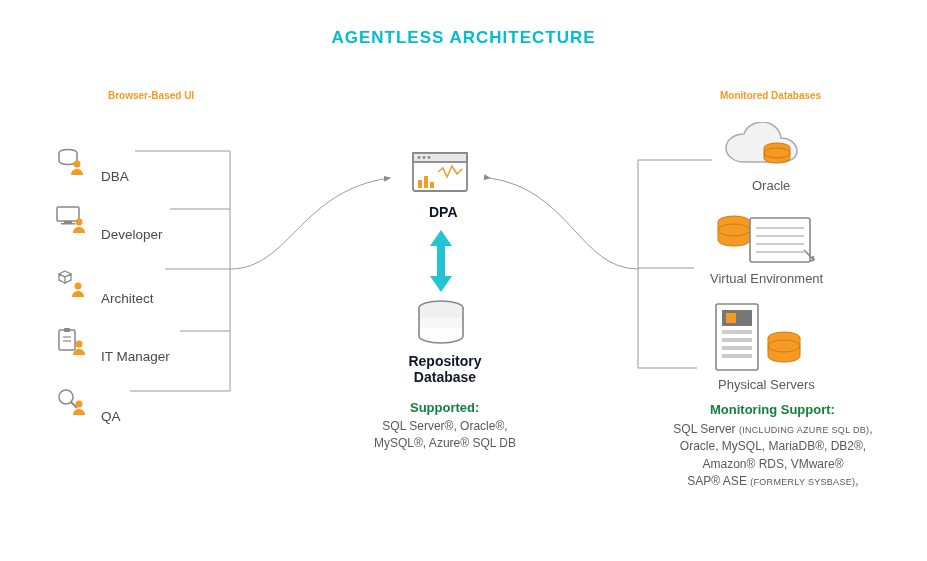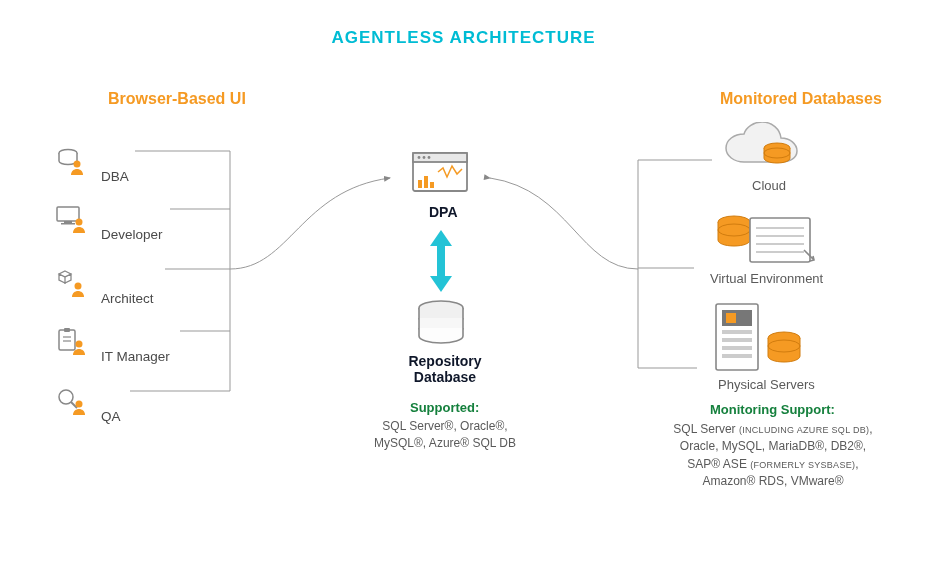--- a/index.html
+++ b/index.html
@@ -20,21 +20,21 @@
     padding-top: 28px;
   }
   .diagram {
     position: absolute;
     inset: 0;
   }
   .col-title {
     position: absolute;
     color: #f59a23;
     font-weight: 600;
-    font-size: 16px;
+    font-size: 10px;
   }
   .role-item {
     position: absolute;
     display: flex;
     align-items: center;
     gap: 12px;
   }
   .role-item .label {
     font-size: 13.5px;
     color: #4a4a4a;
@@ -218,21 +218,21 @@
   <div class="col-title" style="left:720px; top:90px">Monitored Databases</div>
 
   <div style="position:absolute; left:722px; top:122px">
     <svg width="88" height="54" viewBox="0 0 88 54">
       <path d="M22 40c-10 0-18-6-18-14s8-14 18-14c2-7 10-12 18-12 10 0 18 7 19 16 9 0 16 6 16 13s-7 11-16 11H22z" fill="#f2f2f2" stroke="#aaa" stroke-width="1.5"></path>
       <ellipse cx="55" cy="26" rx="13" ry="5" fill="#f59a23" stroke="#d17c0e"></ellipse>
       <path d="M42 26v10c0 3 6 5 13 5s13-2 13-5V26" fill="#f59a23" stroke="#d17c0e"></path>
       <ellipse cx="55" cy="31" rx="13" ry="5" fill="none" stroke="#d17c0e"></ellipse>
     </svg>
   </div>
-  <div class="node-label" style="left:752px; top:178px">Cloud</div>
+  <div class="node-label" style="left:752px; top:178px">Oracle</div>
 
   <div style="position:absolute; left:710px; top:206px">
     <svg width="110" height="64" viewBox="0 0 110 64">
       <ellipse cx="24" cy="16" rx="16" ry="6" fill="#f59a23" stroke="#d17c0e"></ellipse>
       <path d="M8 16v18c0 3.5 7 6 16 6s16-2.5 16-6V16" fill="#f59a23" stroke="#d17c0e"></path>
       <ellipse cx="24" cy="24" rx="16" ry="6" fill="none" stroke="#d17c0e"></ellipse>
       <rect x="40" y="12" width="60" height="44" rx="2" fill="#fff" stroke="#888" stroke-width="1.6"></rect>
       <line x1="46" y1="22" x2="94" y2="22" stroke="#999"></line>
       <line x1="46" y1="30" x2="94" y2="30" stroke="#999"></line>
       <line x1="46" y1="38" x2="94" y2="38" stroke="#999"></line>
@@ -255,17 +255,17 @@
       <path d="M56 38v18c0 3.5 7 6 16 6s16-2.5 16-6V38" fill="#f59a23" stroke="#d17c0e"></path>
       <ellipse cx="72" cy="46" rx="16" ry="6" fill="none" stroke="#d17c0e"></ellipse>
     </svg>
   </div>
   <div class="node-label" style="left:718px; top:377px">Physical Servers</div>
 
   <div class="teal-label" style="left:710px; top:402px">Monitoring Support:</div>
   <div class="gray-text" style="left:648px; top:421px; width:250px">
     <div><span>SQL Server </span><span class="small-caps">(INCLUDING AZURE SQL DB)</span>,</div>
     <div>Oracle, MySQL, MariaDB®, DB2®,</div>
+    <div>Amazon® RDS, VMware®</div>
     <div><span>SAP® ASE </span><span class="small-caps">(FORMERLY SYSBASE)</span>,</div>
-    <div>Amazon® RDS, VMware®</div>
   </div>
 
 </div>
 
 </body></html>

